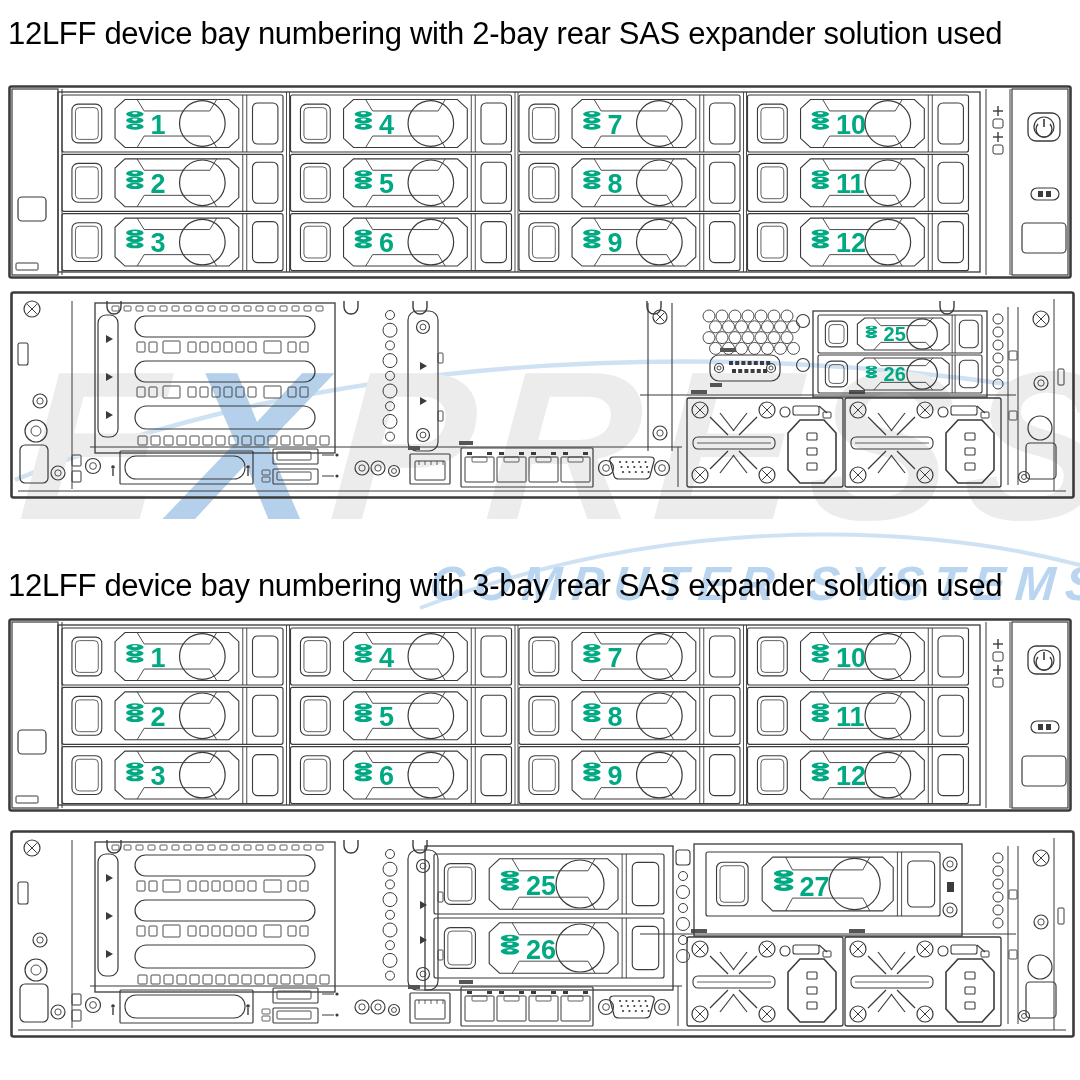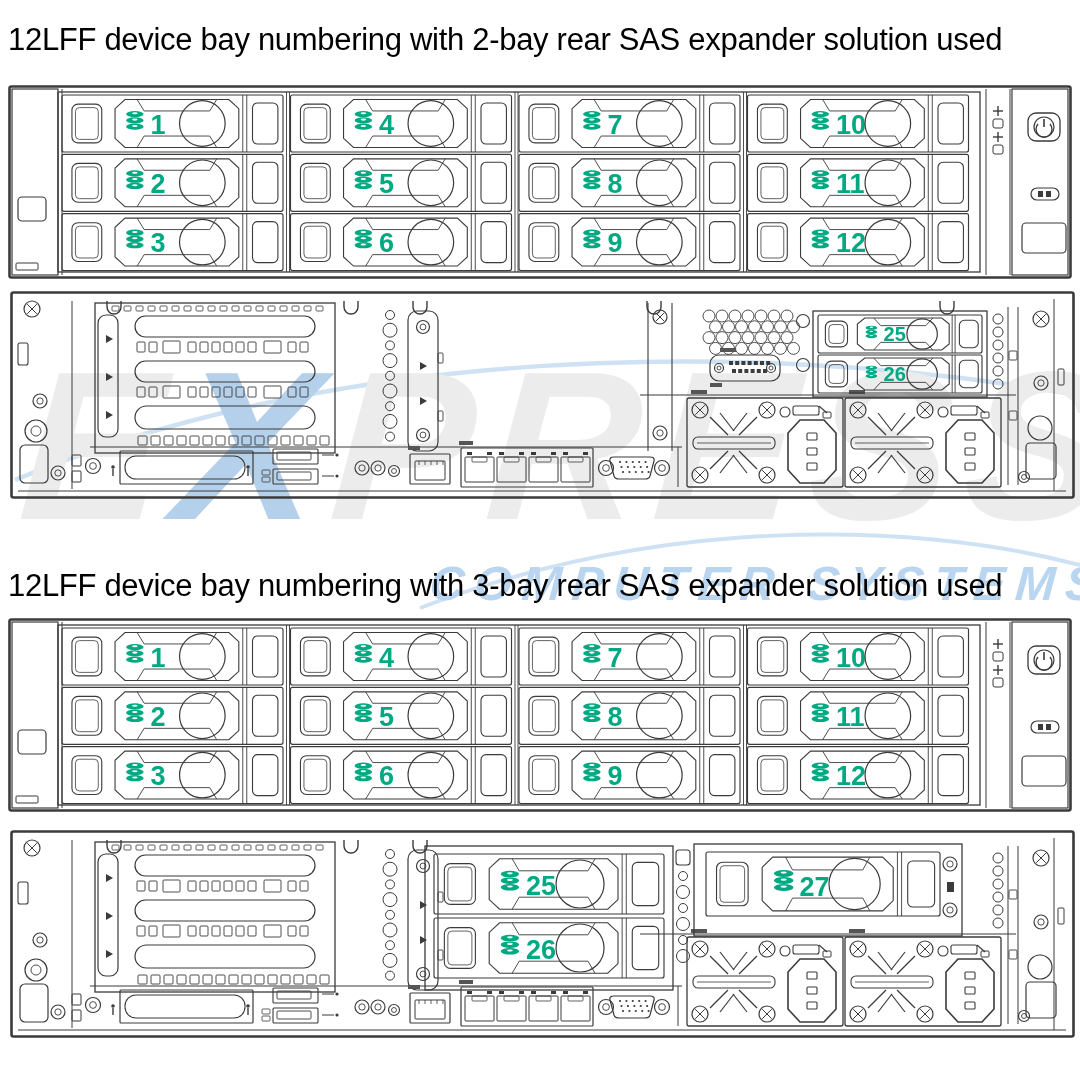--- a/index.html
+++ b/index.html
@@ -24,21 +24,21 @@
   .sec-title{
     position:absolute;left:8px;z-index:2;
     font-size:31px;color:#000;white-space:nowrap;letter-spacing:-0.3px;
   }
   .diagram{position:absolute;z-index:1;}
   svg text{font-family:"Liberation Sans",sans-serif;}
   #front1{left:8px;top:85px;}
   #rear1{left:10px;top:291px;}
   #front2{left:8px;top:618px;}
   #rear2{left:10px;top:830px;}
-  #title1{top:22px;}
+  #title1{top:16px;}
   #title2{top:568px;}
 </style>
 </head>
 <body>
 
 <div class="wm">
   <svg class="wm-arcs" width="1080" height="1080">
     <path d="M 15 480 C 300 360, 700 330, 1078 395" stroke="#cfe2f4" stroke-width="4.5" fill="none"></path>
     <path d="M 420 608 C 650 520, 900 518, 1080 565" stroke="#cfe2f4" stroke-width="4" fill="none"></path>
   </svg>

